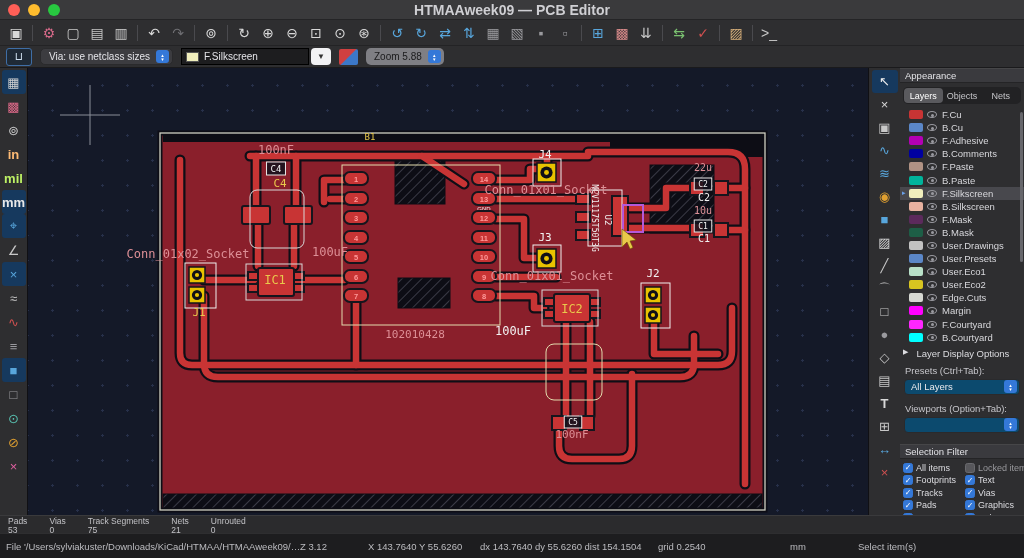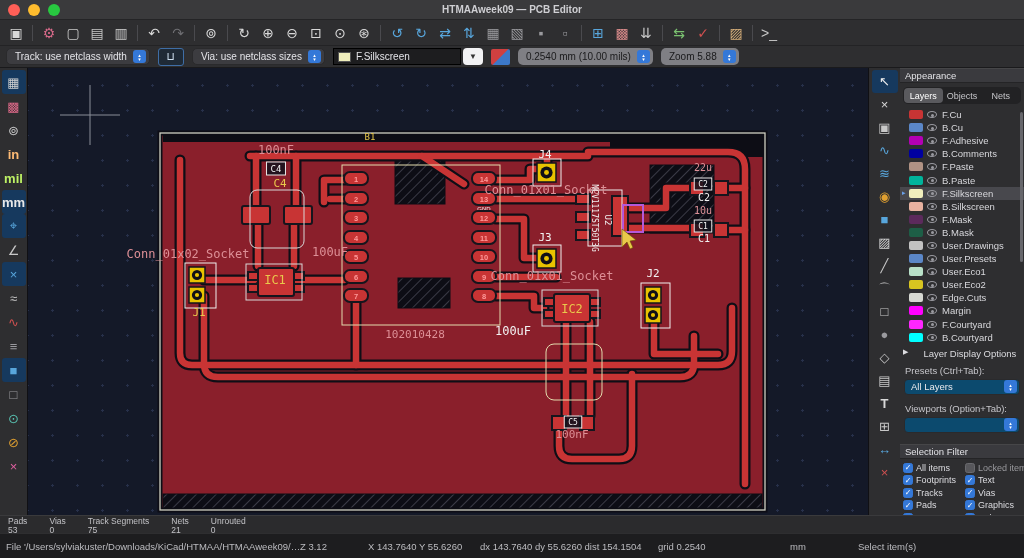--- a/index.html
+++ b/index.html
@@ -1,21 +1,21 @@
 <!DOCTYPE html>
 <html><head>
 <meta charset="utf-8">
 <style>
   html,body{margin:0;padding:0;background:#000;}
   *{box-sizing:border-box;font-family:"Liberation Sans","DejaVu Sans",sans-serif;}
   #stage{position:relative;width:1024px;height:558px;background:#2e2e30;overflow:hidden;-webkit-font-smoothing:antialiased;}
   
   #titlebar{position:absolute;left:0;top:0;width:1024px;height:20px;background:#3a3a3c;border-bottom:1px solid #242426;display:flex;align-items:center;}
   .tl-dot{width:12px;height:12px;border-radius:50%;margin-left:8px;}
-  #win-title{position:absolute;left:0;right:0;text-align:center;font-size:10px;color:#cfcfd3;font-weight:bold;}
+  #win-title{position:absolute;left:0;right:0;text-align:center;font-size:14px;color:#cfcfd3;font-weight:bold;}
   
   #toolbar-main{position:absolute;left:0;top:20px;width:1024px;height:26px;background:#2e2e30;border-bottom:1px solid #232325;display:flex;align-items:center;padding-left:4px;}
   .ticon{width:24px;height:22px;display:flex;align-items:center;justify-content:center;font-size:14px;border-radius:3px;cursor:default;flex:none;}
   .ticon.ttext{font-size:9px;font-weight:bold;}
   .ticon.active{background:#16395e;}
   .tsep{width:1px;height:16px;background:#4a4a4e;margin:0 4px;flex:none;}
   
   #toolbar-settings{position:absolute;left:0;top:46px;width:1024px;height:22px;background:#2e2e30;border-bottom:1px solid #1a1a1c;display:flex;align-items:center;gap:8px;padding-left:6px;}
   .pill{height:17px;background:#3c3c40;border:1px solid #2a2a2c;border-radius:5px;display:flex;align-items:center;font-size:10px;color:#e4e4e8;padding:0 3px 0 8px;gap:6px;}
   .graypill{height:17px;background:#7f7f84;border-radius:5px;display:flex;align-items:center;font-size:10px;color:#1a1a1c;padding:0 3px 0 8px;gap:6px;}
@@ -44,21 +44,21 @@
   #layers-wrap{position:relative;flex:none;}
   #layers-list{padding:2px 0 0 0;}
   .lrow{height:13.1px;display:flex;align-items:center;font-size:9.5px;color:#d8d8dc;padding-left:2px;}
   .lrow.sel{background:#48484d;}
   .larrow{width:7px;font-size:7px;color:#6aa0e8;flex:none;}
   .lsw{width:14px;height:9px;border-radius:2px;flex:none;margin-right:4px;}
   .leye{width:10px;height:7px;border:1px solid #9a9aa0;border-radius:50%;position:relative;flex:none;margin-right:5px;}
   .leye:after{content:"";position:absolute;left:3px;top:1.5px;width:3px;height:3px;border-radius:50%;background:#9a9aa0;}
   .lname{white-space:nowrap;overflow:hidden;}
   #layers-scrollbar{position:absolute;right:1px;top:6px;width:3px;height:150px;background:#67676c;border-radius:2px;}
-  .collapser{display:flex;align-items:flex-start;gap:15px;font-size:9.5px;color:#dcdce0;padding:4px 0 2px 3px;flex:none;}
+  .collapser{display:flex;align-items:flex-start;gap:8px;font-size:9.5px;color:#dcdce0;padding:4px 0 2px 3px;flex:none;}
   .collapser .arr{font-size:7px;}
   .sec-label{font-size:9.5px;color:#c6c6cb;padding:4px 0 2px 5px;flex:none;}
   .dropdown{height:16px;margin:1px 4px 4px 4px;background:#0c4a6e;border:1px solid #2a2a2c;border-radius:4px;display:flex;align-items:center;font-size:9.5px;color:#e8e8ec;padding:0 2px 0 6px;justify-content:space-between;flex:none;}
   #filter-grid{display:grid;grid-template-columns:60px 1fr;row-gap:2.5px;column-gap:2px;padding:4px 0 0 3px;}
   .fcell{display:flex;align-items:center;gap:3px;overflow:hidden;white-space:nowrap;}
   .fcb{width:10px;height:10px;border-radius:2.5px;background:#57575b;border:1px solid #6a6a6e;flex:none;display:flex;align-items:center;justify-content:center;font-size:8px;color:#fff;}
   .fcb.on{background:#3478d8;border-color:#3478d8;}
   .flab{font-size:9px;color:#dcdce0;}
   .flab.off{color:#98989c;}
   
@@ -116,50 +116,36 @@
       <div class="tsep"></div>
       <div class="ticon" style="color: rgb(122, 192, 112);">⇆</div>
       <div class="ticon" style="color: rgb(208, 80, 80);">✓</div>
       <div class="tsep"></div>
       <div class="ticon" style="color: rgb(216, 176, 122);">▨</div>
       <div class="tsep"></div>
       <div class="ticon" style="color: rgb(200, 200, 200);">&gt;_</div>
     </div>
 
   <div id="toolbar-settings">
-    <div class="pill">
-      <span>Track: use netclass width</span>
-      <span class="stepper">
-          <span>▴</span>
-          <span>▾</span>
-        </span>
-    </div>
     <div class="iconbtn">⊔</div>
     <div class="pill">
       <span>Via: use netclass sizes</span>
       <span class="stepper">
           <span>▴</span>
           <span>▾</span>
         </span>
     </div>
     <div id="layer-combo">
       <div id="layer-field">
         <span id="layer-swatch" style="background: rgb(240, 238, 188);"></span>
         <span>F.Silkscreen</span>
       </div>
       <span id="layer-btn">▼</span>
     </div>
     <div id="layer-pair"></div>
-    <div class="graypill">
-      <span>0.2540 mm (10.00 mils)</span>
-      <span class="stepper">
-          <span>▴</span>
-          <span>▾</span>
-        </span>
-    </div>
     <div class="graypill">
       <span>Zoom 5.88</span>
       <span class="stepper">
           <span>▴</span>
           <span>▾</span>
         </span>
     </div>
   </div>
 
   <div id="left-toolbar">

